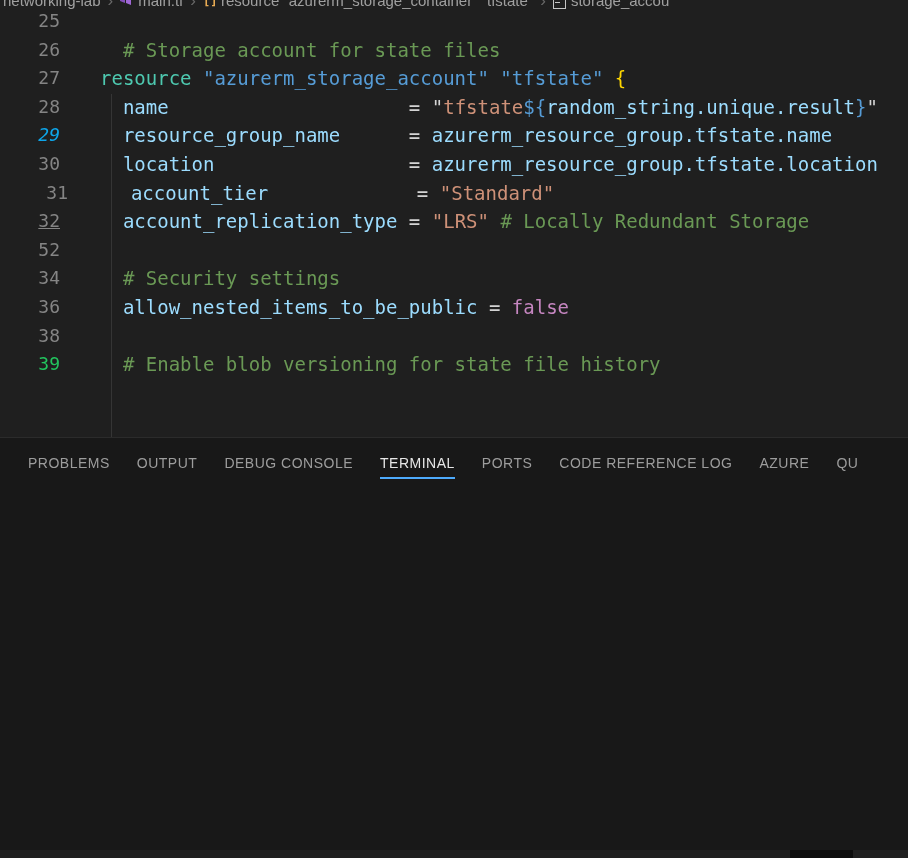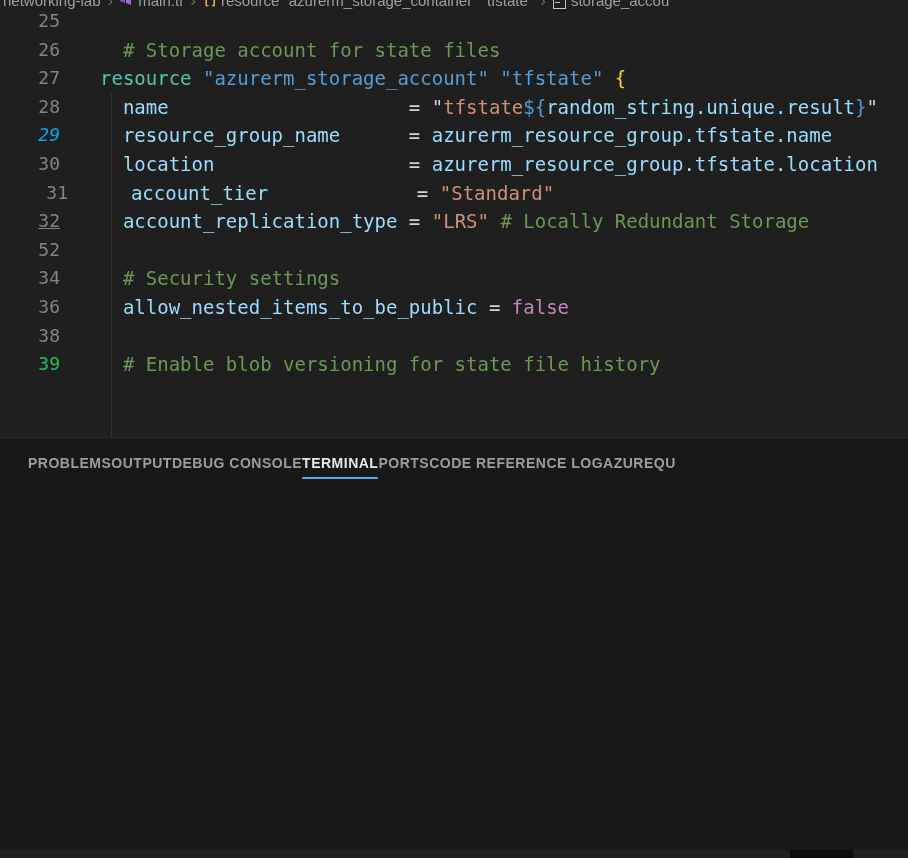--- a/index.html
+++ b/index.html
@@ -23,22 +23,22 @@
   
   .editor{position:absolute;top:13px;left:0;width:908px;height:424px;background:#1f1f1f;overflow:hidden;}
   .code-lines{position:absolute;top:-6px;left:0;right:16px;}
   .code-line{display:flex;height:28.6px;line-height:28.6px;font-size:19px;white-space:pre;}
   .ln{width:60px;flex:none;text-align:right;font-size:18px;}
   .code-text{padding-left:40px;}
   .indent-guide{position:absolute;left:111px;top:81px;width:1px;height:343px;background:#353535;}
 
   
   .panel{position:absolute;top:437px;left:0;width:908px;height:421px;background:#181818;border-top:1px solid #2b2b2b;box-sizing:border-box;}
-  .panel-tabs{display:flex;align-items:center;height:54px;padding-left:28px;
-              font-family:"Liberation Sans",sans-serif;font-size:14px;letter-spacing:.5px;color:#9d9d9d;white-space:nowrap;overflow:hidden;font-weight:bold;}
+  .panel-tabs{display:flex;align-items:center;height:54px;padding-left:28px;gap:27px;
+              font-family:"Liberation Sans",sans-serif;font-size:14px;letter-spacing:.5px;color:#9d9d9d;white-space:nowrap;overflow:hidden;}
   .tab{position:relative;cursor:pointer;padding:4px 0 8px 0;flex:none;}
   .tab.active{color:#e7e7e7;}
   .tab.active::after{content:"";position:absolute;left:0;right:0;bottom:0;height:2px;background:#4daafc;}
 
   
   .bottom-strip{position:absolute;left:0;bottom:0;width:908px;height:8px;background:#202020;}
   .bottom-strip .notch{position:absolute;left:790px;top:0;width:63px;height:8px;background:#0d0d0d;}
 </style>
 </head>
 <body>

